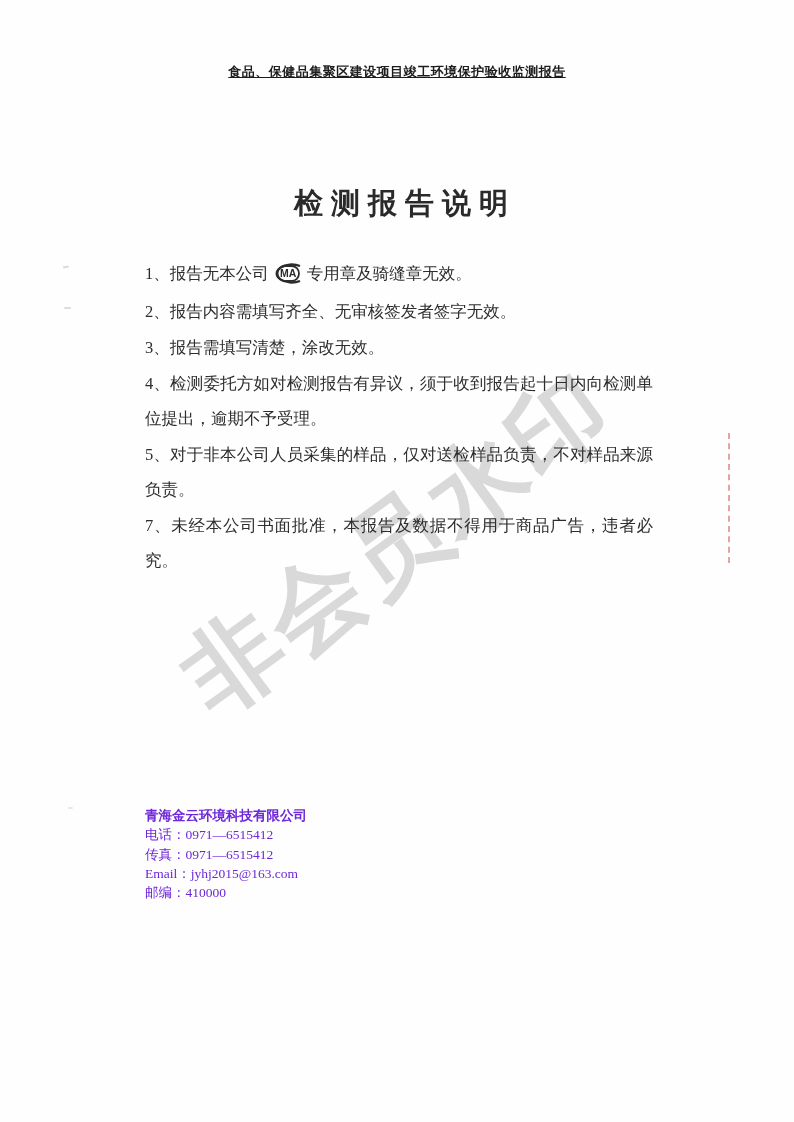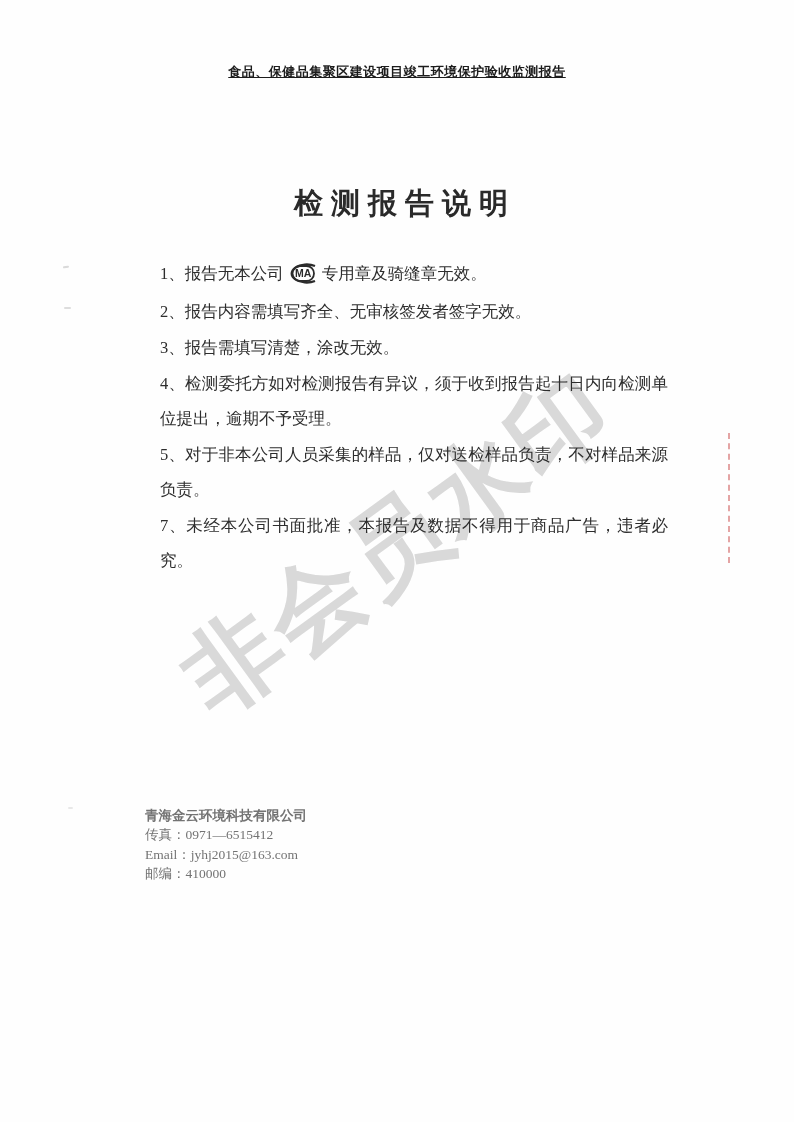--- a/index.html
+++ b/index.html
@@ -42,40 +42,40 @@
   .doc-title {
     position:absolute; top:184px; left:8px; width:100%;
     text-align:center;
     font-size:29px; font-weight:bold;
     letter-spacing:8px;
     color:#2a2a2a;
     z-index:1;
   }
   
   .notice-list {
-    position:absolute; left:160px; top:254px; width:508px;
+    position:absolute; left:145px; top:254px; width:508px;
     font-size:16.5px;
     line-height:35px;
     color:#2d2d2d;
     z-index:1;
     text-align:justify;
   }
   .notice-item { margin-bottom:1px; }
   .cma-mark {
     display:inline-block;
     vertical-align:-6px;
     margin:8px 1px;
     line-height:0;
   }
   
   .contact {
     position:absolute; left:145px; top:806px;
     font-size:13.5px;
     line-height:19.3px;
-    color:#737373;
+    color:#6d28d9;
     z-index:1;
   }
   .contact .company { font-weight:600; }
   
   .red-line {
     position:absolute;
     left:728px; top:433px;
     height:130px; width:0;
     border-left:2px dashed rgba(206,90,90,0.55);
     z-index:2;
@@ -115,20 +115,21 @@
     <p class="notice-item"><span>4、</span><span>检测委托方如对检测报告有异议，须于收到报告起十日内向检测单位提出，逾期不予受理。</span></p>
 
     <p class="notice-item"><span>5、</span><span>对于非本公司人员采集的样品，仅对送检样品负责，不对样品来源负责。</span></p>
 
 
     <p class="notice-item"><span>7、</span><span>未经本公司书面批准，本报告及数据不得用于商品广告，违者必究。</span></p>
   </div>
 
   <div class="contact">
     <div class="company">青海金云环境科技有限公司</div>
+    <div class="c-line"><span>电话：</span><span>0971—6515412</span></div>
     <div class="c-line"><span>传真：</span><span>0971—6515412</span></div>
     <div class="c-line"><span>Email：</span><span>jyhj2015@163.com</span></div>
     <div class="c-line"><span>邮编：</span><span>410000</span></div>
   </div>
 
   <div class="red-line"></div>
   <div class="speck s1"></div>
   <div class="speck s2"></div>
   <div class="speck s3"></div>
 

